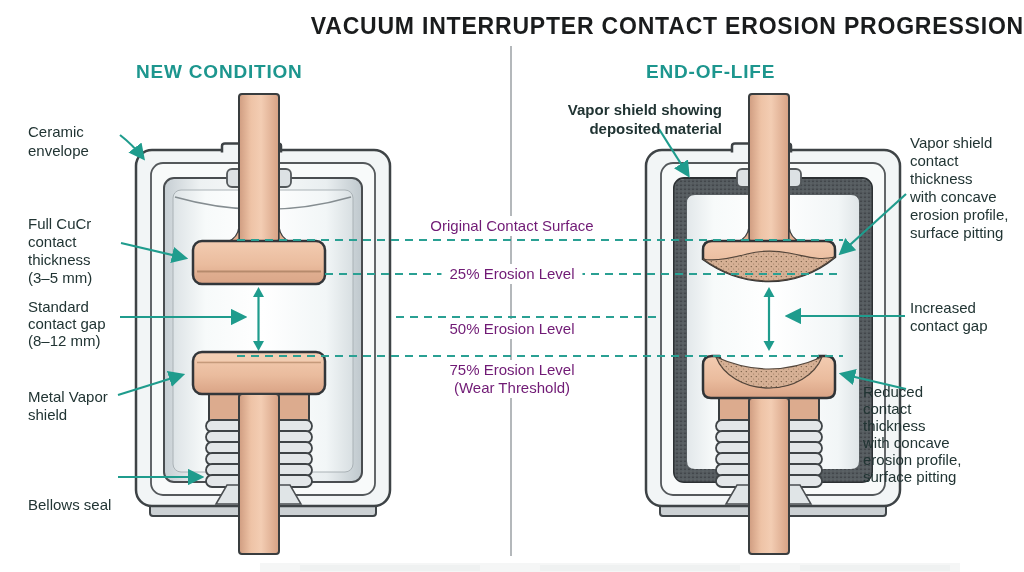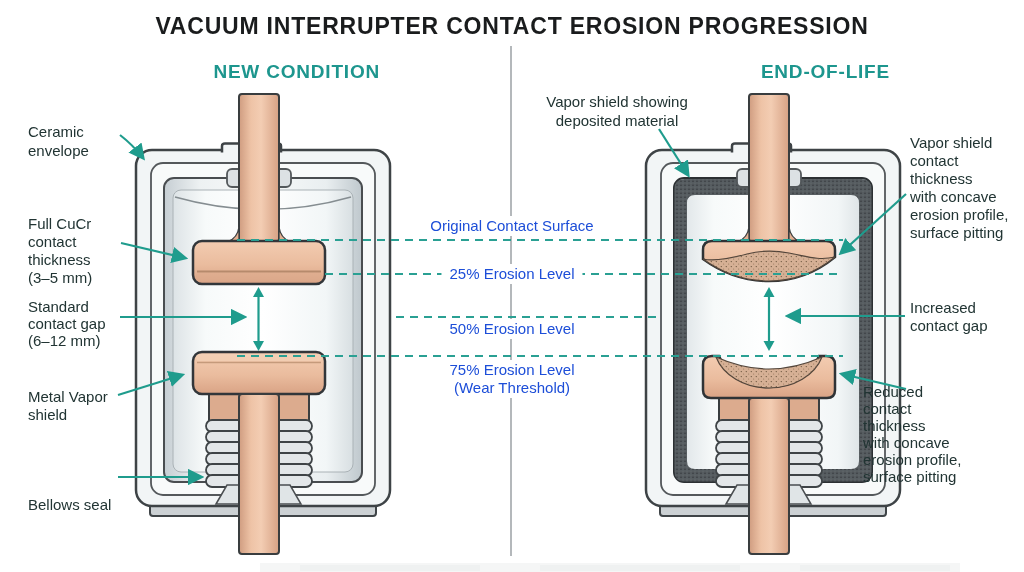--- a/index.html
+++ b/index.html
@@ -5,31 +5,31 @@
   html,body{margin:0;padding:0;background:#ffffff;}
   .stage{
     position:relative;width:1024px;height:572px;background:#ffffff;overflow:hidden;
     font-family:"Liberation Sans","DejaVu Sans",sans-serif;
   }
   .stage svg{position:absolute;left:0;top:0;}
   .lbl{position:absolute;white-space:pre-line;color:#213433;font-size:15px;line-height:18px;}
   .lbl.right-align{}
   .lbl.left-align{text-align:left;}
   .title{
-    position:absolute;left:0;top:13px;width:1024px;text-align:center;
+    position:absolute;left:0;top:13px;width:1024px;text-align:right;
     font-size:23px;font-weight:bold;letter-spacing:.8px;color:#1a1c1d;
   }
   .heading{
-    position:absolute;top:61px;width:244px;text-align:right;
+    position:absolute;top:61px;width:244px;text-align:left;
     font-size:19px;font-weight:bold;letter-spacing:.8px;color:#1d968e;
   }
   .chip{
     position:absolute;transform:translateX(-50%);background:#ffffff;
     padding:1px 8px;white-space:pre-line;text-align:center;
-    font-size:15px;line-height:18px;color:#1d4ed8;
+    font-size:15px;line-height:18px;color:#701a75;
   }
 </style>
 </head>
 <body>
 
 <div class="stage">
 
 <svg width="1024" height="572" viewBox="0 0 1024 572">
   <defs>
     <linearGradient id="copH" x1="0" y1="0" x2="1" y2="0">
@@ -176,26 +176,26 @@
 <div class="heading" style="left:646px;">END-OF-LIFE</div>
 
 <div class="lbl right-align" style="left:28px;top:122px;width:90px;line-height:19px;">Ceramic
 envelope</div>
 <div class="lbl right-align" style="left:28px;top:215px;width:90px;">Full CuCr
 contact
 thickness
 (3–5 mm)</div>
 <div class="lbl right-align" style="left:28px;top:298px;width:90px;line-height:17px;">Standard
 contact gap
-(6–12 mm)</div>
+(8–12 mm)</div>
 <div class="lbl right-align" style="left:28px;top:388px;width:90px;">Metal Vapor
 shield</div>
 <div class="lbl right-align" style="left:28px;top:496px;width:90px;">Bellows seal</div>
 
-<div class="lbl" style="left:512px;top:92px;width:210px;text-align:center;line-height:19px;">Vapor shield showing
+<div class="lbl" style="left:512px;top:100px;width:210px;text-align:right;line-height:19px;font-weight:bold;">Vapor shield showing
 deposited material</div>
 <div class="lbl left-align" style="left:910px;top:134px;width:112px;">Vapor shield
 contact
 thickness
 with concave
 erosion profile,
 surface pitting</div>
 <div class="lbl left-align" style="left:910px;top:299px;width:112px;">Increased
 contact gap</div>
 <div class="lbl left-align" style="left:863px;top:383px;width:112px;line-height:17px;">Reduced

